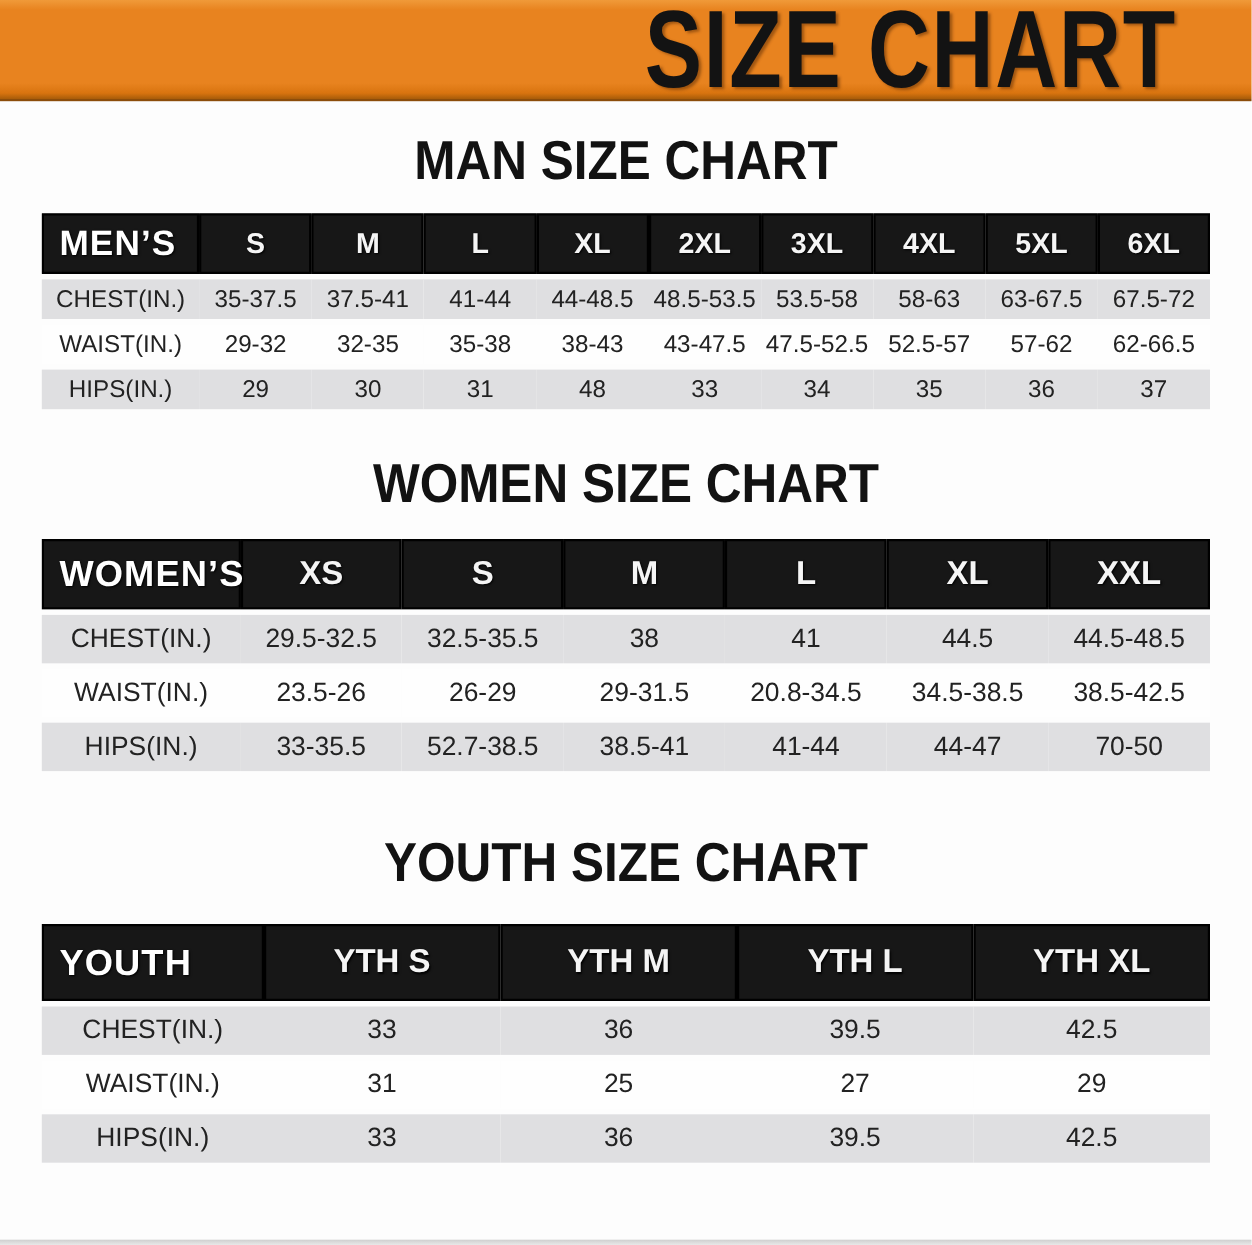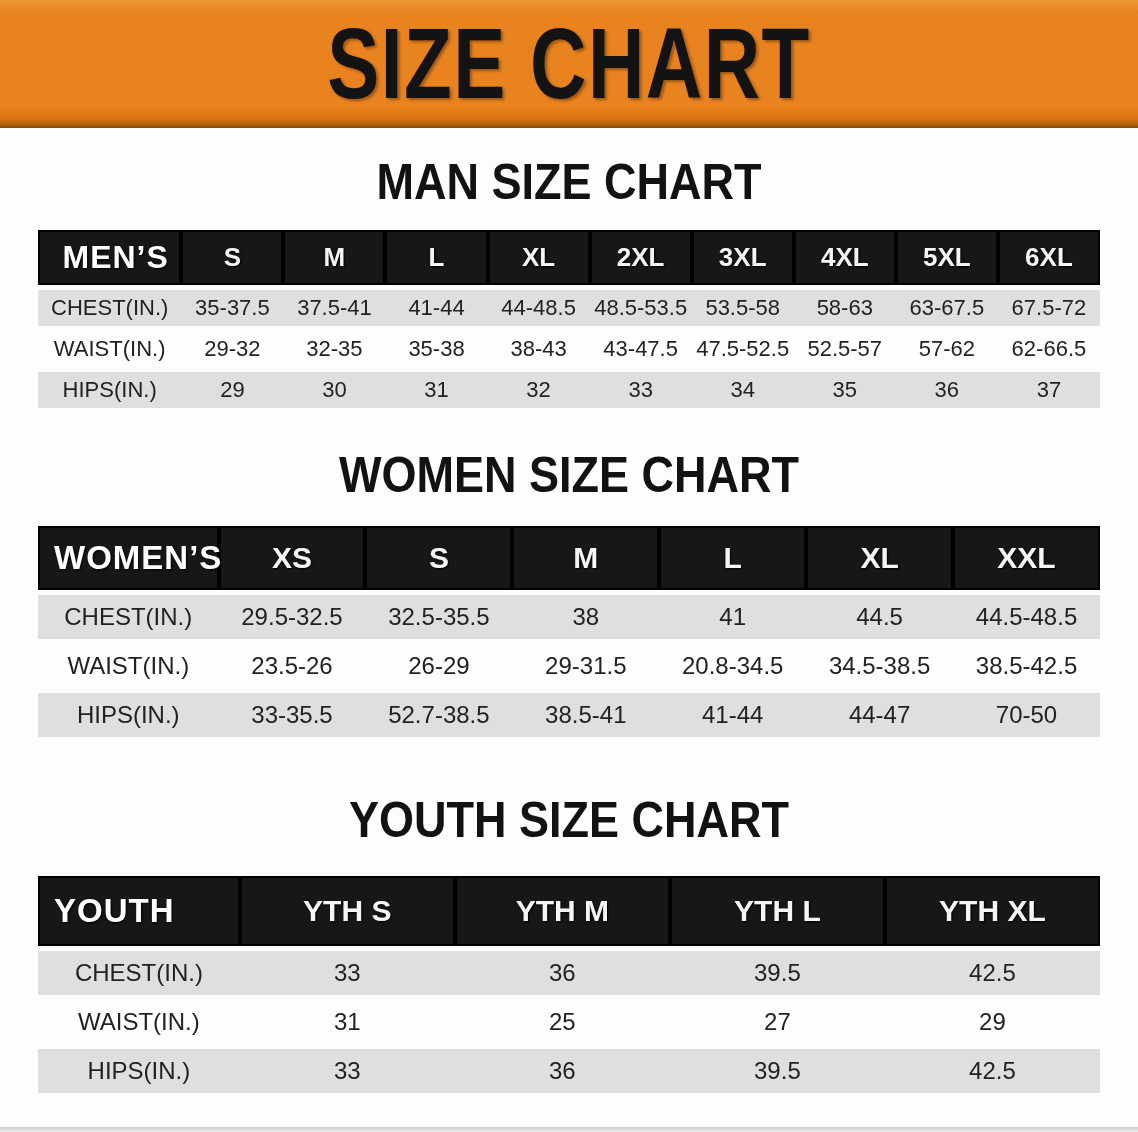--- a/index.html
+++ b/index.html
@@ -10,25 +10,25 @@
     position: relative;
     width: 1138px;
     height: 1132px;
     margin: 0 auto;
     background: #fdfdfd;
     overflow: hidden;
   }
 
   
   .banner {
-    height: 128px;
+    height: 92px;
     background: linear-gradient(180deg, #f09a39 0%, #e8831f 10%, #e8831f 84%, #d9740f 94%, #a85c09 100%);
     display: flex;
     align-items: center;
-    justify-content: center;
+    justify-content: flex-end;
     border-bottom: 2px solid #8c4d0b;
   }
   .banner-title {
     display: inline-block;
     font-size: 100px;
     line-height: 1;
     font-weight: 900;
     color: #131313;
     letter-spacing: 2px;
     transform: scaleX(0.78);
@@ -74,21 +74,21 @@
     letter-spacing: 1px;
   }
   .size-table tbody td {
     text-align: center;
     color: #222222;
   }
   .size-table tbody tr:nth-child(odd) td  { background: #dfdfe1; }
   .size-table tbody tr:nth-child(even) td { background: #fefefe; }
 
   .men-table thead th { padding: 9px 4px; font-size: 26px; }
-  .men-table thead th.tbl-label { font-size: 32px; text-align: center; }
+  .men-table thead th.tbl-label { font-size: 32px; }
   .men-table tbody td { padding: 5px 2px; font-size: 22px; }
   .men-table th:first-child, .men-table td:first-child { width: 13.5%; }
 
   .women-table thead th { padding: 13px 0; font-size: 30px; }
   .women-table thead th.tbl-label { font-size: 33px; }
   .women-table tbody td { padding: 8px 2px; font-size: 24px; }
   .women-table th:first-child, .women-table td:first-child { width: 17%; }
 
   .youth-table thead th { padding: 16px 16px; font-size: 30px; }
   .youth-table thead th.tbl-label { font-size: 33px; }
@@ -153,21 +153,21 @@
             <td>47.5-52.5</td>
             <td>52.5-57</td>
             <td>57-62</td>
             <td>62-66.5</td>
           </tr>
           <tr>
             <td class="row-label">HIPS(IN.)</td>
             <td>29</td>
             <td>30</td>
             <td>31</td>
-            <td>32</td>
+            <td>48</td>
             <td>33</td>
             <td>34</td>
             <td>35</td>
             <td>36</td>
             <td>37</td>
           </tr>
         </tbody>
       </table>
   </section>
 

